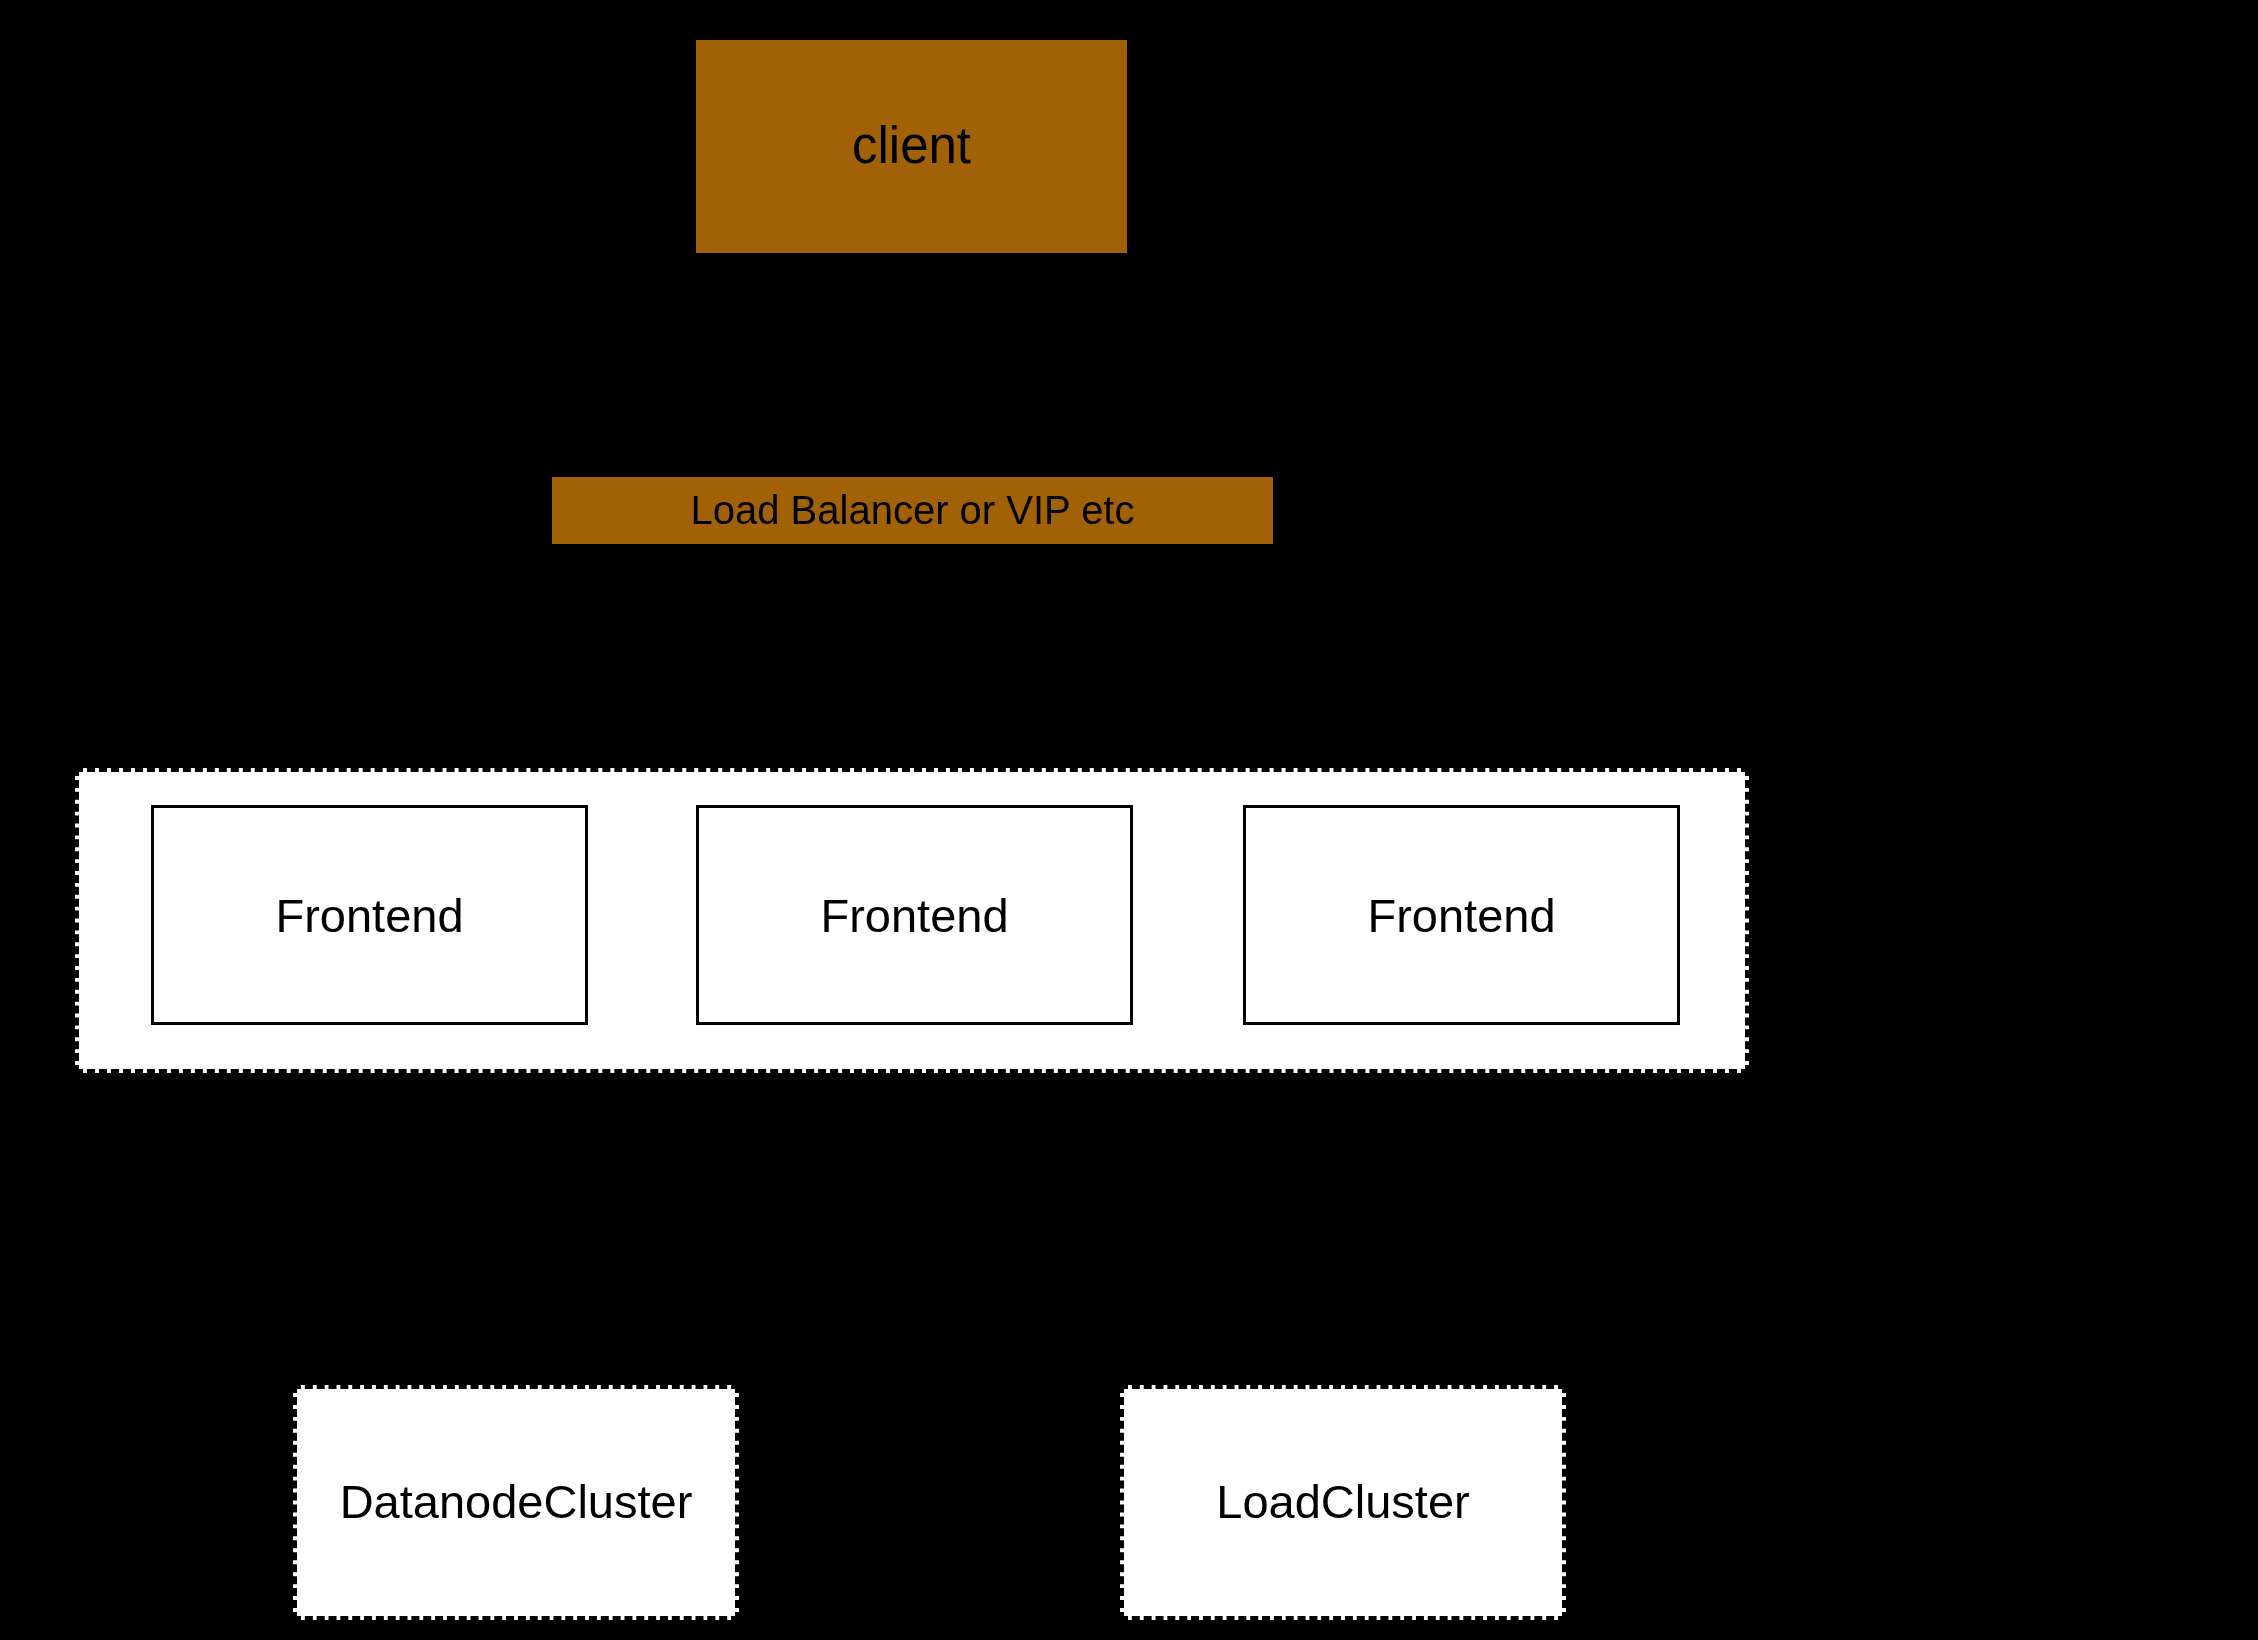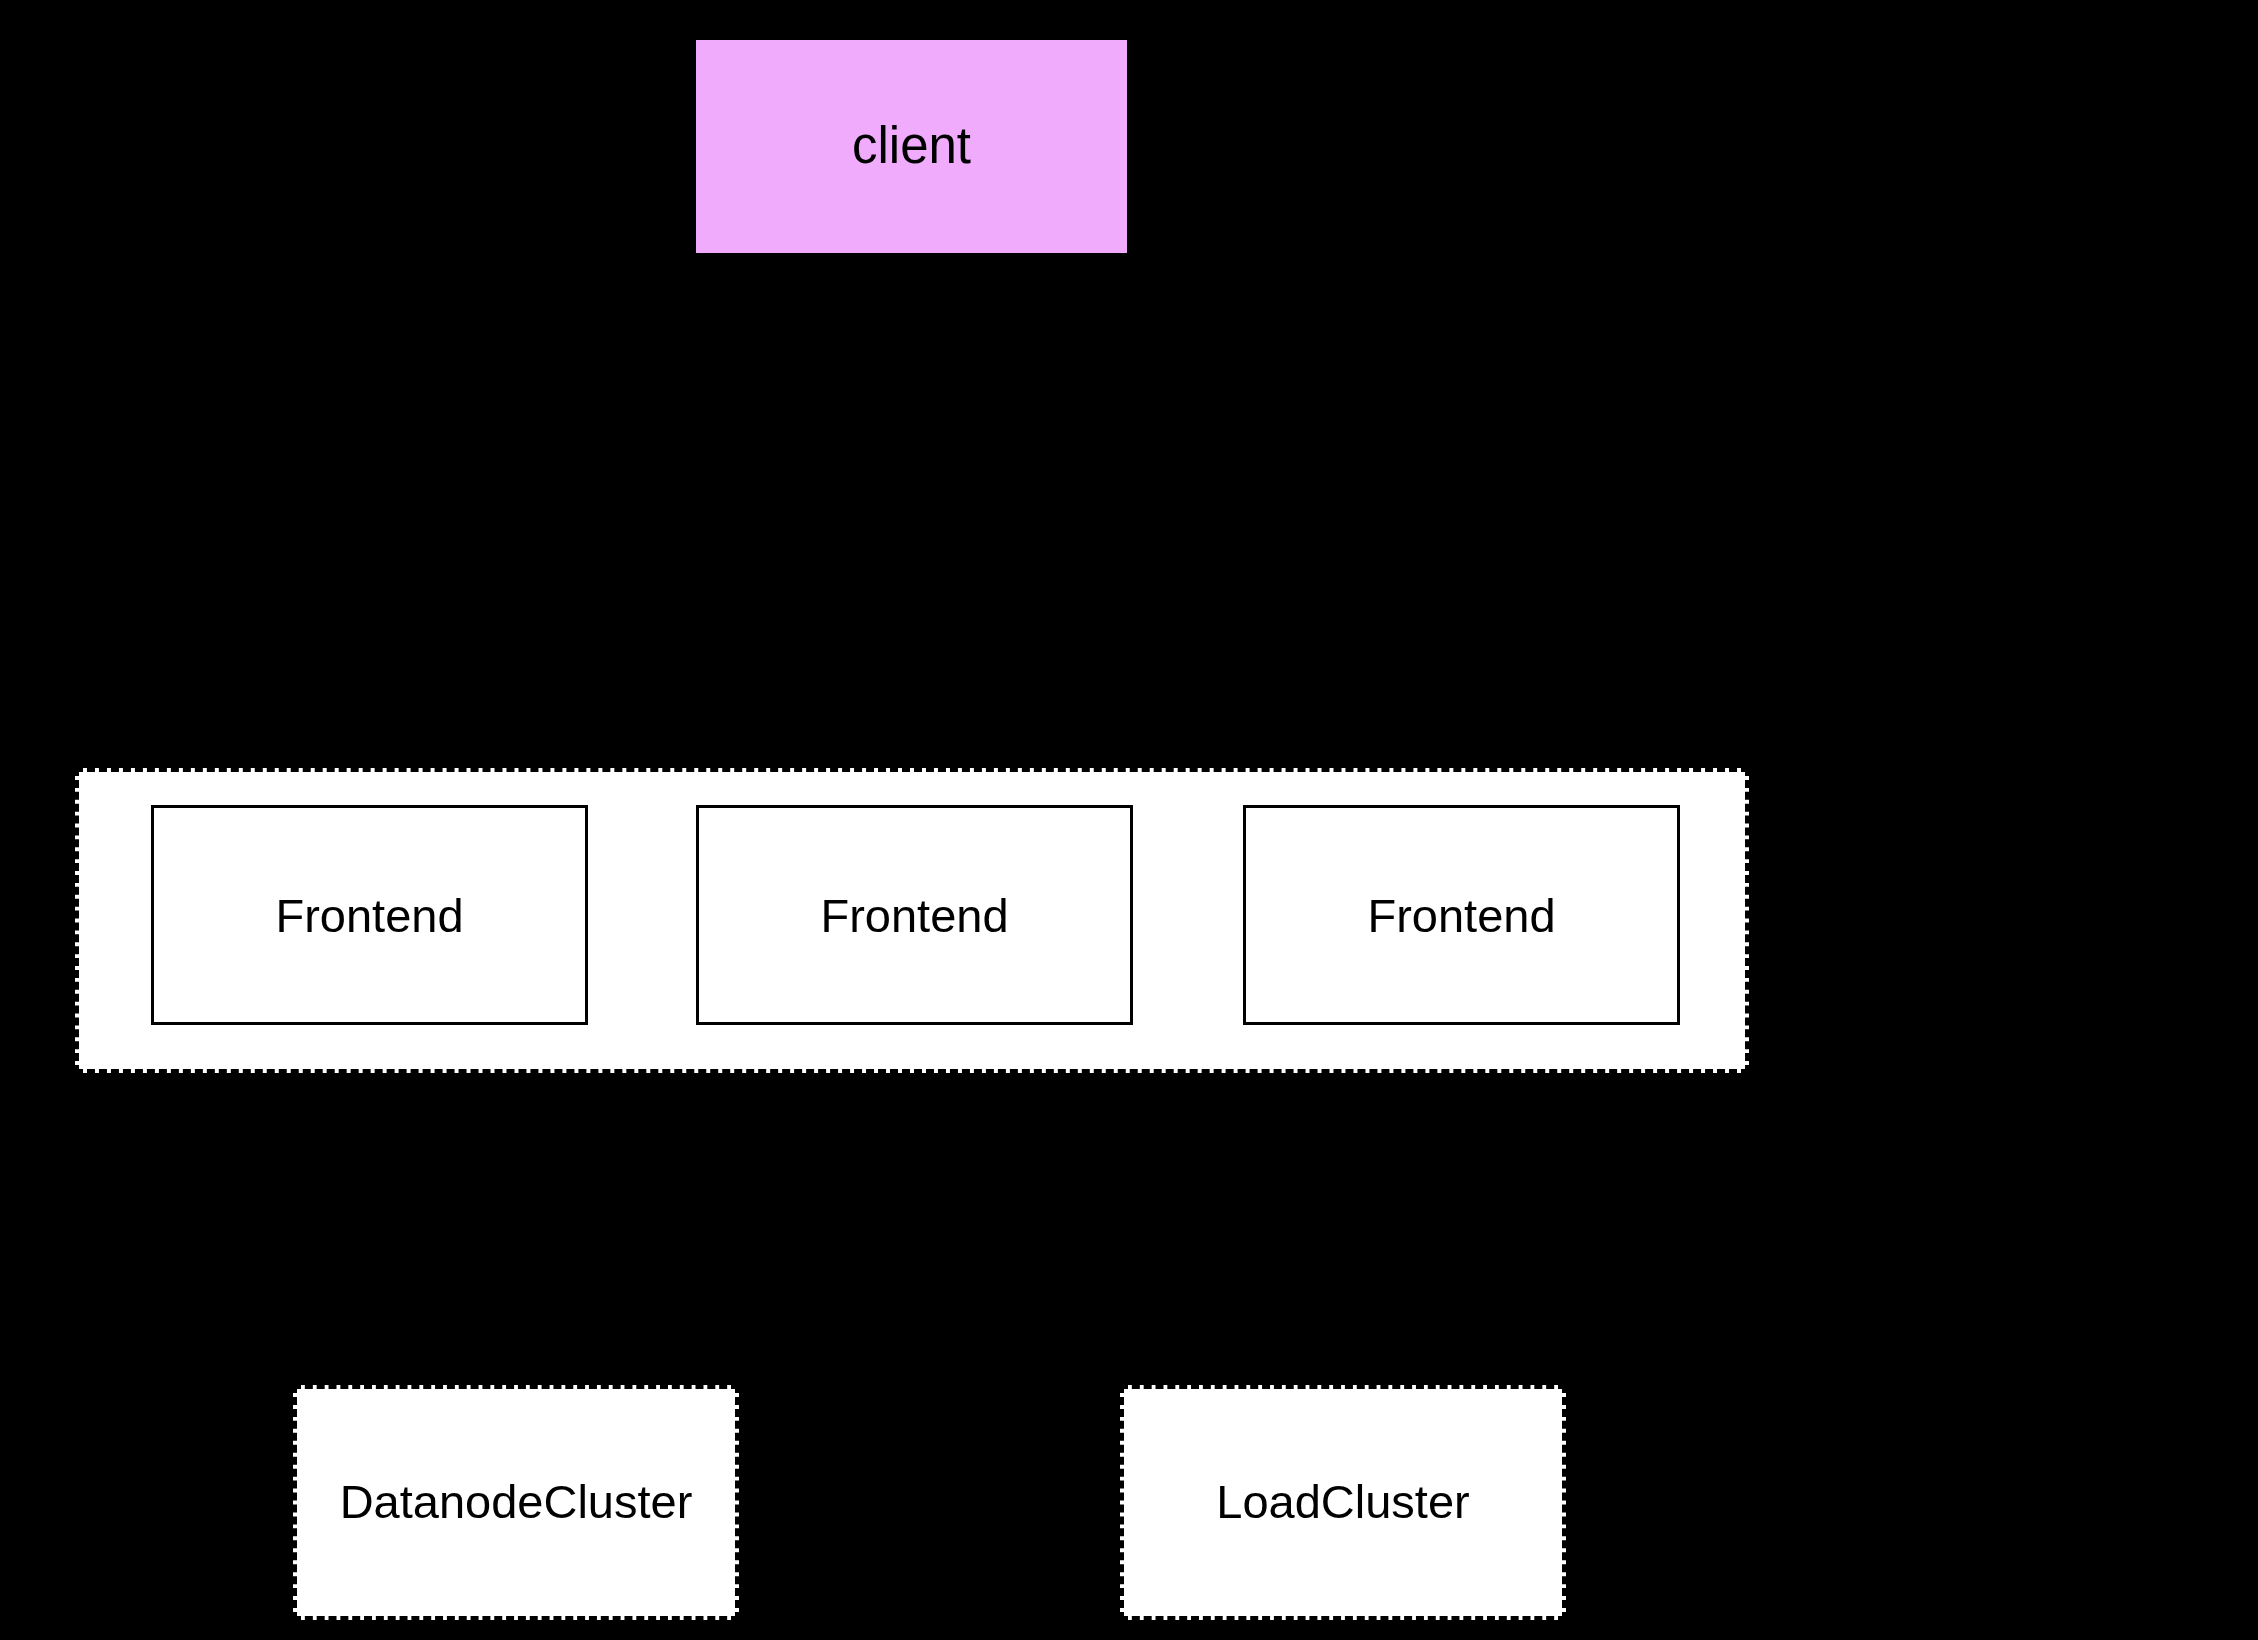--- a/index.html
+++ b/index.html
@@ -14,21 +14,21 @@
   #canvas {
     position: relative;
     width: 2258px;
     height: 1640px;
     background: #000000;
     overflow: hidden;
   }
   .node {
     position: absolute;
     box-sizing: border-box;
-    background: #f0abfc;
+    background: #a16207;
     color: #000000;
     display: flex;
     align-items: center;
     justify-content: center;
     text-align: center;
     line-height: 1.18;
   }
 
   
   #client-box {
@@ -105,20 +105,23 @@
 </style>
 </head>
 <body>
 
 <div id="canvas">
 
   <div class="node" id="client-box">
     <span>client</span>
   </div>
 
+  <div class="node" id="load-balancer-box">
+    <span>Load Balancer or VIP etc</span>
+  </div>
 
   <div id="frontend-group">
 
     <div class="frontend-box" id="frontend-box-0">
       <span>Frontend</span>
     </div>
 
     <div class="frontend-box" id="frontend-box-1">
       <span>Frontend</span>
     </div>

